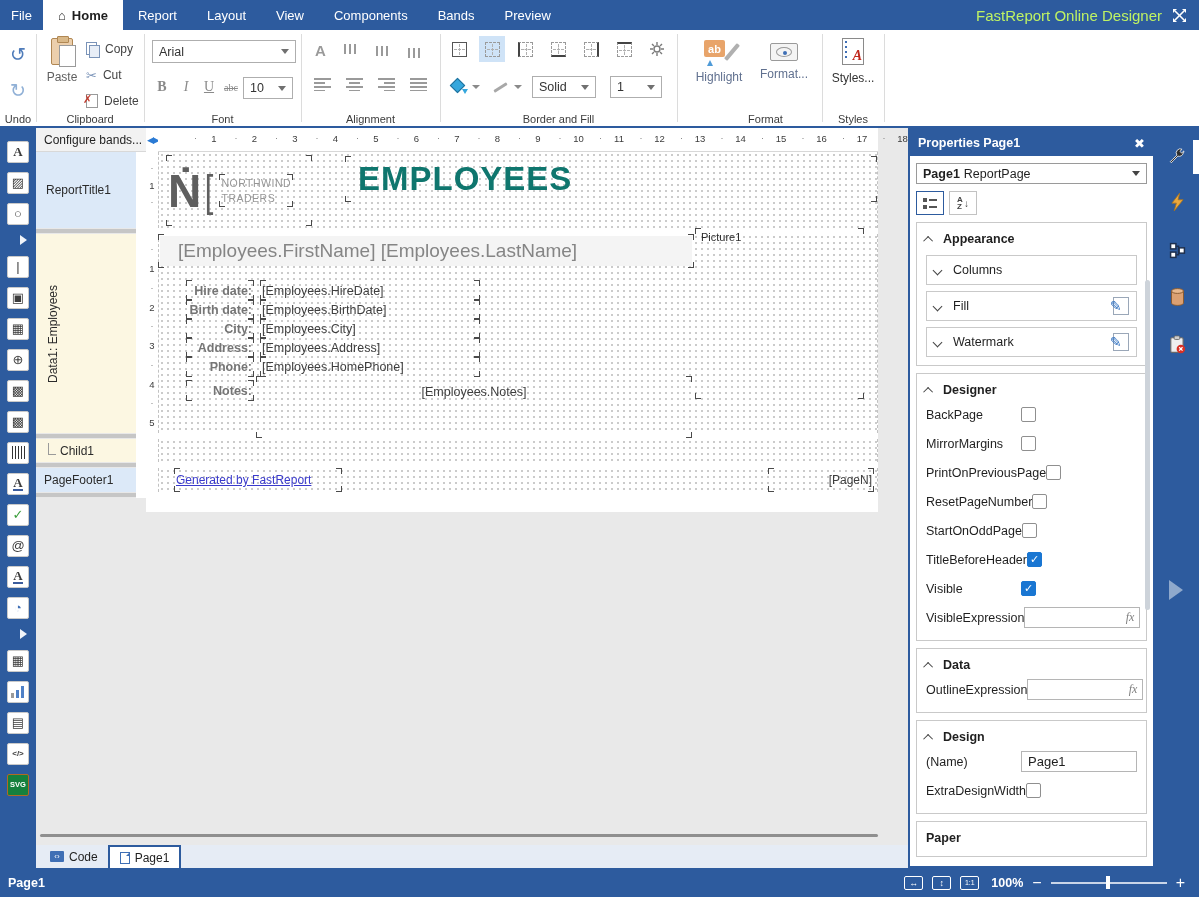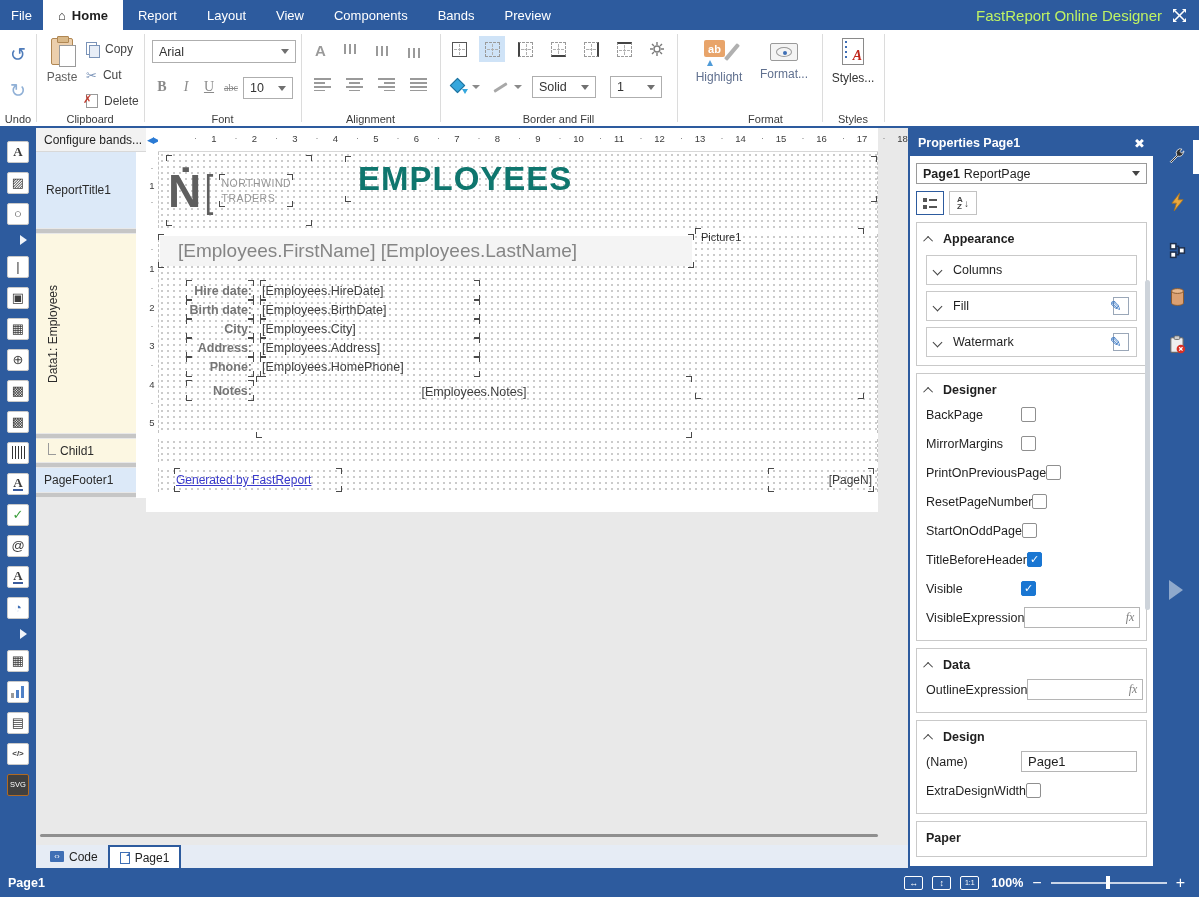--- a/index.html
+++ b/index.html
@@ -91,21 +91,21 @@
   .tile{width:22px;height:22px;background:#fff;border:1px solid #c9c9c9;border-radius:2px;display:flex;align-items:center;justify-content:center;font-size:13px;color:#3c3c3c;overflow:hidden;}
   .tool.mini{height:22px;}
   .mini .caret{width:0;height:0;border-top:5px solid transparent;border-bottom:5px solid transparent;border-left:7px solid #f0f4fa;margin-left:10px;}
   .g-serif{font-family:"Liberation Serif","DejaVu Serif",serif;font-weight:bold;}
   .g-under{border-bottom:2px solid #3c5c9c;line-height:1;}
   .g-check{color:#3a9e3a;font-weight:bold;}
   .g-gauge{color:#3f6fb5;}
   .g-small{font-size:8px;font-weight:bold;letter-spacing:0;}
   .g-barcode{width:13px;height:13px;background:repeating-linear-gradient(90deg,#333 0 1px,transparent 1px 3px);}
   .g-chart{width:14px;height:13px;background-image:linear-gradient(#9a9a9a,#9a9a9a),linear-gradient(#4f81c7,#4f81c7),linear-gradient(#4f81c7,#4f81c7);background-repeat:no-repeat;background-size:3px 5px,3px 8px,3px 12px;background-position:0 bottom,5px bottom,10px bottom;}
-  .tile.svgtile{background:#404040;border-color:#b06a24;color:#fff;font-size:7.5px;font-weight:normal;}
+  .tile.svgtile{background:#15803d;border-color:#b06a24;color:#fff;font-size:7.5px;font-weight:bold;}
 
   
   .design{position:absolute;left:36px;top:0;width:872px;height:717px;background:#e9e9e9;overflow:hidden;}
   .topstrip{position:absolute;left:0;top:0;width:872px;height:24px;}
   .configure{position:absolute;left:0;top:0;width:110px;height:24px;background:#f2f2f2;border-bottom:1px solid #d8d8d8;font-size:12px;color:#1f1f1f;display:flex;align-items:center;padding-left:8px;}
   .navarrows{position:absolute;left:110px;top:0;width:24px;height:24px;background:#fff;font-size:9px;color:#2a7ad4;display:flex;align-items:center;letter-spacing:-1px;padding-left:1px;}
   .hruler{position:absolute;left:122px;top:0;width:720px;height:24px;background:#fff;border-bottom:1px solid #d8d8d8;}
   .hruler span{position:absolute;top:5px;font-size:9.5px;color:#3c3c3c;transform:translateX(-50%);}
   .hruler i{position:absolute;top:5px;font-size:9px;color:#7a7a7a;font-style:normal;}
   

